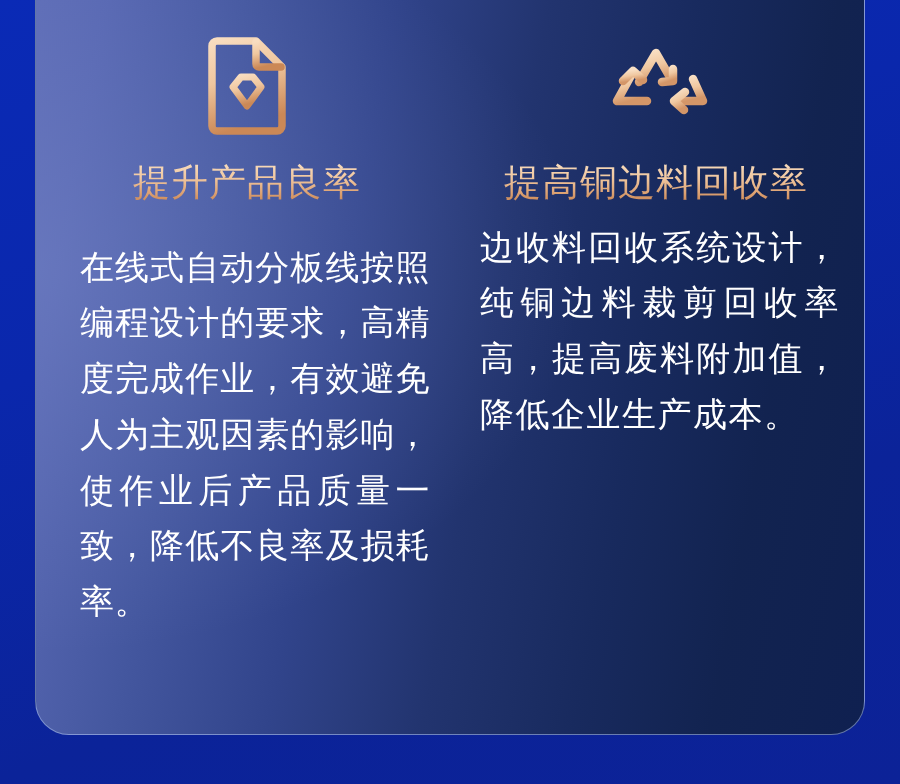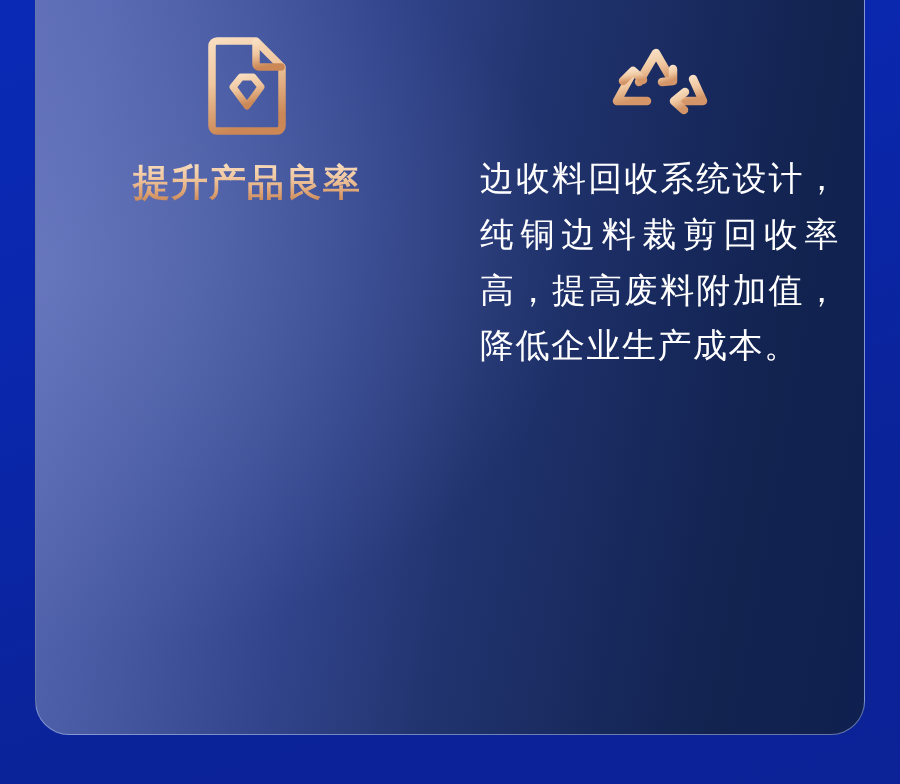--- a/index.html
+++ b/index.html
@@ -42,21 +42,21 @@
   .col{position:relative;box-sizing:border-box;}
   .col-left{width:420px;padding:0 20px 0 22px;}
   .col-right{width:410px;padding:0 20px 0 10px;}
 
   .icon-wrap{display:flex;justify-content:center;align-items:flex-end;height:122px;padding-top:12px;}
   .icon-doc{width:82px;height:98px;display:block;}
   .icon-rec{width:106px;height:92px;display:block;margin-bottom:4px;}
 
   .card-title{
     margin:0;padding:0;text-align:center;
-    font-size:37px;font-weight:bold;letter-spacing:1px;
+    font-size:37px;font-weight:normal;letter-spacing:1px;
     line-height:1.1;
     background:linear-gradient(180deg,#f7dcbd 0%,#f0c69e 38%,#dda374 72%,#c6814f 100%);
     -webkit-background-clip:text;background-clip:text;
     color:transparent;-webkit-text-fill-color:transparent;
     margin-top:28px;
   }
   .card-body{
     margin:0;padding:0;color:#ffffff;
     font-size:34px;line-height:1.64;font-weight:400;
     text-align:justify;text-align-last:left;
@@ -87,20 +87,21 @@
             </defs>
             <path d="M6 9 a5 5 0 0 1 5-5 h39 l26 26 v59 a5 5 0 0 1 -5 5 h-60 a5 5 0 0 1 -5 -5 z" fill="none" stroke="url(#gdoc)" stroke-width="7.5" stroke-linejoin="round"></path>
             <path d="M50 5 v22 a3 3 0 0 0 3 3 h22" fill="none" stroke="url(#gdoc)" stroke-width="7.5" stroke-linejoin="round" stroke-linecap="round"></path>
             <path d="M27 50 l8 -10 h12 l8 10 l-14 19 z" fill="none" stroke="url(#gdoc)" stroke-width="7" stroke-linejoin="round"></path>
             <path d="M27 50 h28" fill="none" stroke="url(#gdoc)" stroke-width="6" stroke-linecap="round"></path>
           </svg>
         </div>
 
         <h2 class="card-title">提升产品良率</h2>
 
+        <p class="card-body body-left">在线式自动分板线按照编程设计的要求，高精度完成作业，有效避免人为主观因素的影响，使作业后产品质量一致，降低不良率及损耗率。</p>
       </div>
 
       <div class="col col-right">
 
         <div class="icon-wrap">
           <svg class="icon-rec" viewBox="0 0 106 92">
             <defs>
               <linearGradient id="grec" x1="0.1" y1="0" x2="0.4" y2="1">
                 <stop offset="0" stop-color="#f9e0c5"></stop>
                 <stop offset="0.5" stop-color="#f0c8a1"></stop>
@@ -114,19 +115,20 @@
 
               <path d="M30 33 L14 62 L44 62"></path>
               <path d="M20 42 L30 32 L40 41"></path>
 
               <path d="M90 40 L100 62 L72 62"></path>
               <path d="M82 53 L71 62 L81 71"></path>
             </g>
           </svg>
         </div>
 
+        <h2 class="card-title">提高铜边料回收率</h2>
 
         <p class="card-body body-right">边收料回收系统设计，纯铜边料裁剪回收率高，提高废料附加值，降低企业生产成本。</p>
       </div>
 
     </div>
   </div>
 </div>
 
 </body></html>

